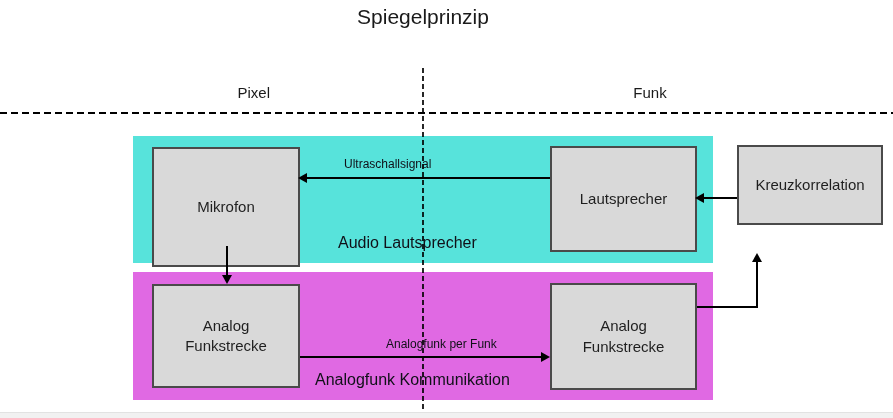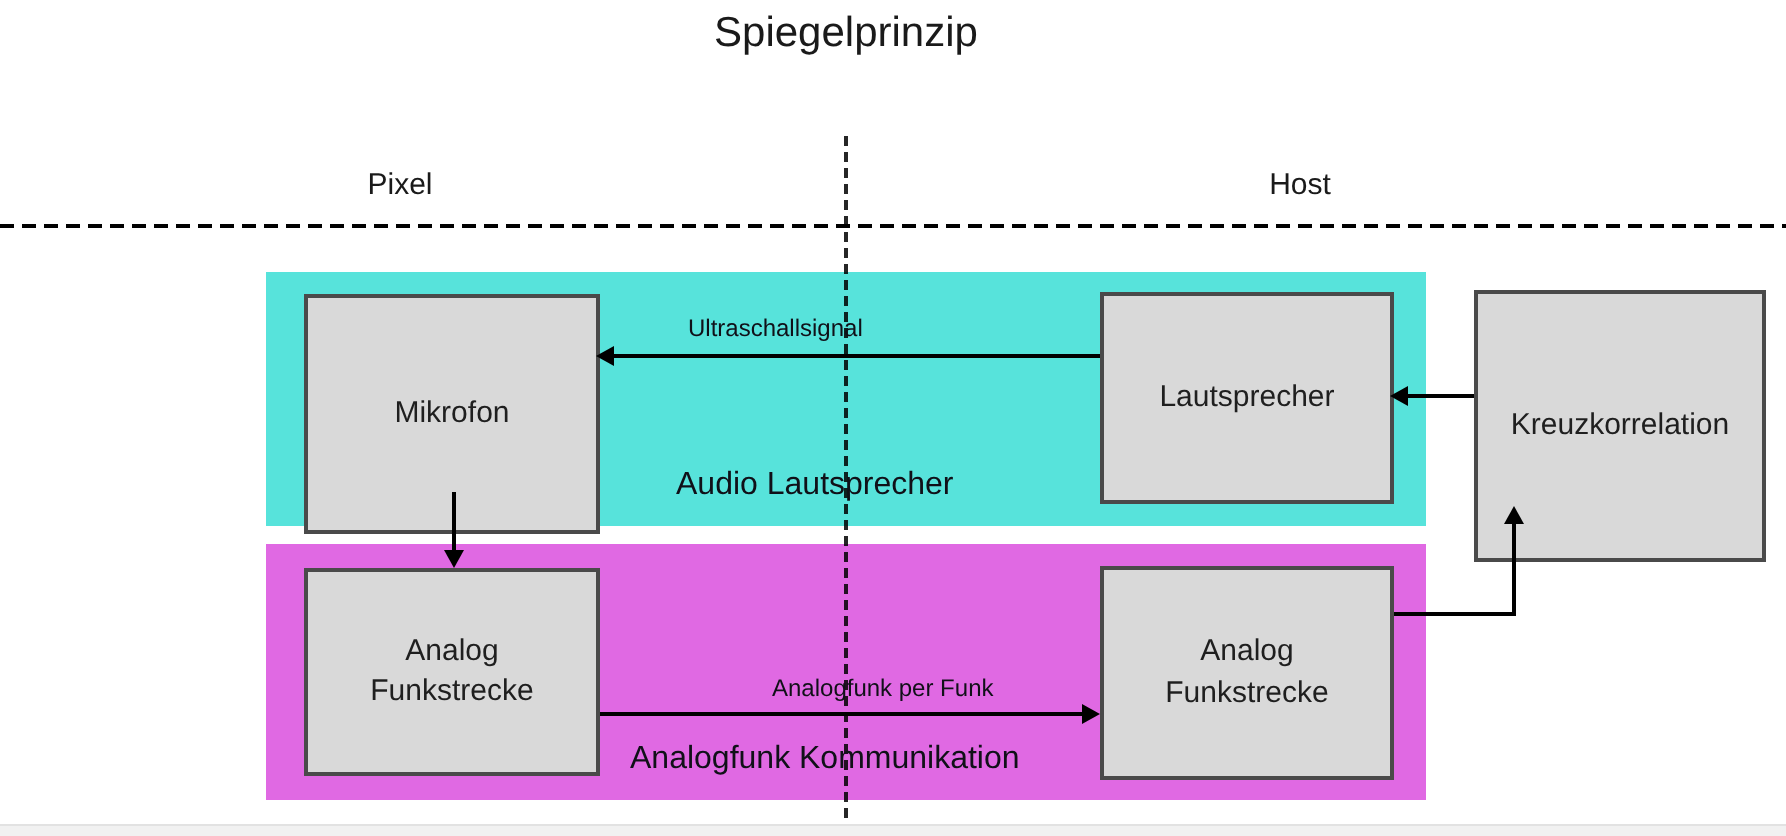--- a/index.html
+++ b/index.html
@@ -23,21 +23,21 @@
     color: #1a1a1a;
   }
   .col-label {
     position: absolute;
     top: 84px;
     width: 140px;
     text-align: center;
     font-size: 15px;
     color: #1a1a1a;
   }
-  .col-label.left { left: 130px; }
+  .col-label.left { left: 130px; text-align: right; }
   .col-label.right { left: 580px; }
   .hdash {
     position: absolute;
     left: 0; top: 112px;
     width: 893px; height: 2px;
     background: repeating-linear-gradient(to right, #000 0 7px, transparent 7px 11px);
   }
   .vdash {
     position: absolute;
     left: 422px; top: 68px;
@@ -70,21 +70,21 @@
     align-items: center;
     justify-content: center;
     text-align: center;
     font-size: 15px;
     color: #1f1f1f;
     z-index: 5;
   }
   .node .lbl { max-width: 105px; line-height: 1.35; }
   .node.mikrofon        { left: 152px; top: 147px; width: 148px; height: 120px; }
   .node.lautsprecher    { left: 550px; top: 146px; width: 147px; height: 106px; }
-  .node.kreuz           { left: 737px; top: 145px; width: 146px; height: 136px; }
+  .node.kreuz           { left: 737px; top: 145px; width: 146px; height: 80px; }
   .node.analog-left     { left: 152px; top: 284px; width: 148px; height: 104px; }
   .node.analog-right    { left: 550px; top: 283px; width: 147px; height: 107px; }
   .edge-line {
     position: absolute;
     background: #000;
     z-index: 6;
   }
   .edge-head {
     position: absolute;
     width: 0; height: 0;
@@ -113,21 +113,21 @@
   }
 </style>
 </head>
 <body>
 
 <div class="canvas">
 
   <div class="title">Spiegelprinzip</div>
 
   <div class="col-label left">Pixel</div>
-  <div class="col-label right">Host</div>
+  <div class="col-label right">Funk</div>
 
   <div class="hdash"></div>
   <div class="vdash"></div>
 
   <div class="zone audio" style="background:#57E3DB;"></div>
   <div class="zone radio" style="background:#E069E3;"></div>
 
   <div class="zone-label audio">Audio Lautsprecher</div>
   <div class="zone-label radio">Analogfunk Kommunikation</div>
 

